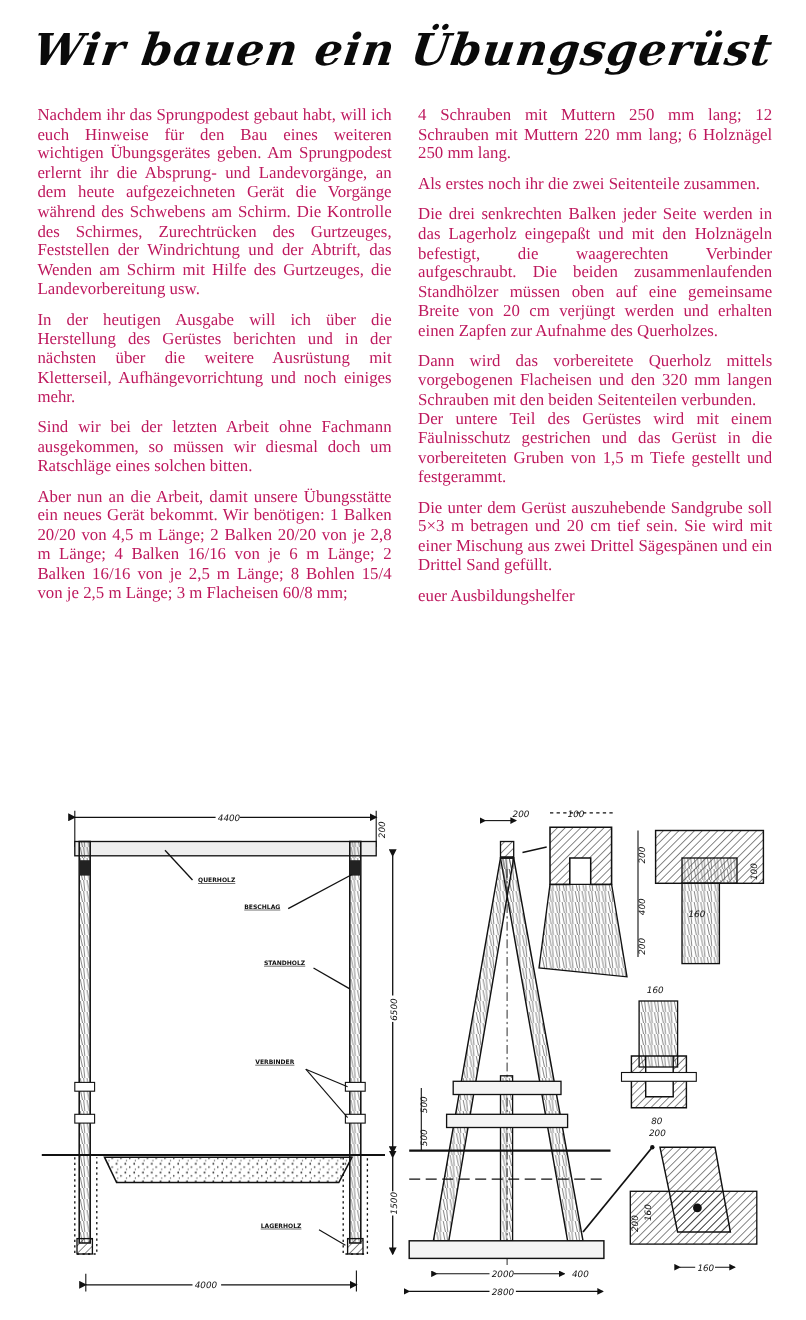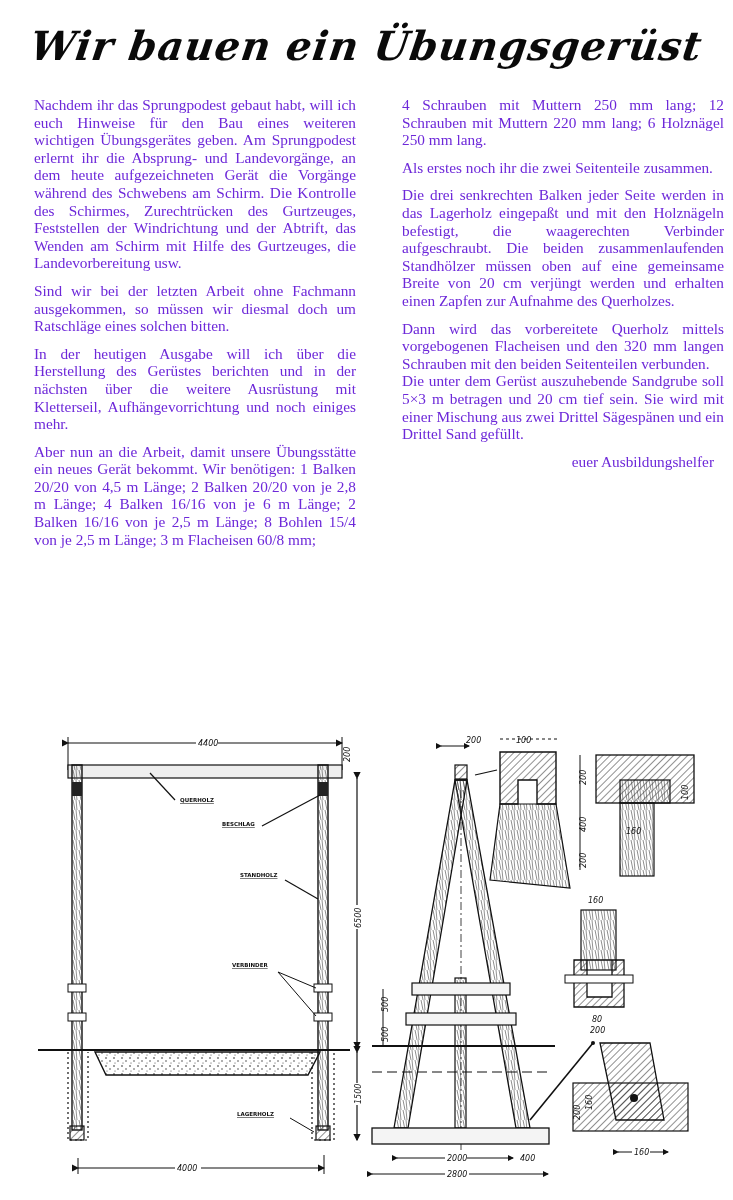--- a/index.html
+++ b/index.html
@@ -6,48 +6,49 @@
   body { width: 733px; height: 1200px; position: relative; overflow: hidden; color: #1a1a1a; }
   .title {
     position: absolute; left: 0; top: 22px; width: 733px; text-align: center;
     font-family: "DejaVu Serif", serif; font-style: italic; font-weight: bold;
     font-size: 40px; letter-spacing: 1px; color: #0a0a0a;
     transform: skewX(-8deg);
   }
   .col {
     position: absolute; top: 96px; width: 322px;
     font-family: "Liberation Serif", serif; font-size: 15.3px; line-height: 17.6px;
-    text-align: justify; color: #6d28d9;
+    text-align: justify; color: #be185d;
   }
   .col.left { left: 34px; }
-  .col.right { left: 402px; width: 322px; }
+  .col.right { left: 380px; width: 322px; }
   .col p { margin: 0 0 10px 0; }
   .col p.tight { margin-bottom: 0; }
-  .sig { text-align: right; padding-right: 10px; margin-top: 2px; }
+  .sig { padding-right: 10px; margin-top: 2px; }
   svg { position: absolute; left: 0; top: 0; }
   .dim { font-family: "DejaVu Sans", sans-serif; font-style: italic; font-size: 8px; fill: #111; }
   .lbl { font-family: "DejaVu Sans", sans-serif; font-size: 5.5px; font-weight: bold; fill: #111; text-decoration: underline; }
 </style>
 </head>
 <body>
 
 <div class="title">Wir bauen ein Übungsgerüst</div>
 
 <div class="col left">
   <p>Nachdem ihr das Sprungpodest gebaut habt, will ich euch Hinweise für den Bau eines weiteren wichtigen Übungsgerätes geben. Am Sprungpodest erlernt ihr die Absprung- und Landevorgänge, an dem heute aufgezeichneten Gerät die Vorgänge während des Schwebens am Schirm. Die Kontrolle des Schirmes, Zurechtrücken des Gurtzeuges, Feststellen der Windrichtung und der Abtrift, das Wenden am Schirm mit Hilfe des Gurtzeuges, die Landevorbereitung usw.</p>
+  <p>In der heutigen Ausgabe will ich über die Herstellung des Gerüstes berichten und in der nächsten über die weitere Ausrüstung mit Kletterseil, Aufhängevorrichtung und noch einiges mehr.</p>
   <p>Sind wir bei der letzten Arbeit ohne Fachmann ausgekommen, so müssen wir diesmal doch um Ratschläge eines solchen bitten.</p>
-  <p>In der heutigen Ausgabe will ich über die Herstellung des Gerüstes berichten und in der nächsten über die weitere Ausrüstung mit Kletterseil, Aufhängevorrichtung und noch einiges mehr.</p>
   <p class="tight">Aber nun an die Arbeit, damit unsere Übungsstätte ein neues Gerät bekommt. Wir benötigen: 1 Balken 20/20 von 4,5 m Länge; 2 Balken 20/20 von je 2,8 m Länge; 4 Balken 16/16 von je 6 m Länge; 2 Balken 16/16 von je 2,5 m Länge; 8 Bohlen 15/4 von je 2,5 m Länge; 3 m Flacheisen 60/8 mm;</p>
 </div>
 
 <div class="col right">
   <p>4 Schrauben mit Muttern 250 mm lang; 12 Schrauben mit Muttern 220 mm lang; 6 Holznägel 250 mm lang.</p>
   <p>Als erstes noch ihr die zwei Seitenteile zusammen.</p>
   <p>Die drei senkrechten Balken jeder Seite werden in das Lagerholz eingepaßt und mit den Holznägeln befestigt, die waagerechten Verbinder aufgeschraubt. Die beiden zusammenlaufenden Standhölzer müssen oben auf eine gemeinsame Breite von 20 cm verjüngt werden und erhalten einen Zapfen zur Aufnahme des Querholzes.</p>
   <p class="tight">Dann wird das vorbereitete Querholz mittels vorgebogenen Flacheisen und den 320 mm langen Schrauben mit den beiden Seitenteilen verbunden.</p>
+  <p>Der untere Teil des Gerüstes wird mit einem Fäulnisschutz gestrichen und das Gerüst in die vorbereiteten Gruben von 1,5 m Tiefe gestellt und festgerammt.</p>
   <p>Die unter dem Gerüst auszuhebende Sandgrube soll 5×3 m betragen und 20 cm tief sein. Sie wird mit einer Mischung aus zwei Drittel Sägespänen und ein Drittel Sand gefüllt.</p>
   <p class="sig">euer Ausbildungshelfer</p>
 </div>
 
 <svg width="733" height="1200">
   <defs>
     <pattern id="hatch" width="5" height="5" patternUnits="userSpaceOnUse" patternTransform="rotate(45)">
       <line x1="0" y1="0" x2="0" y2="5" stroke="#222" stroke-width="1"></line>
     </pattern>
     <pattern id="grain" width="6" height="10" patternUnits="userSpaceOnUse">

